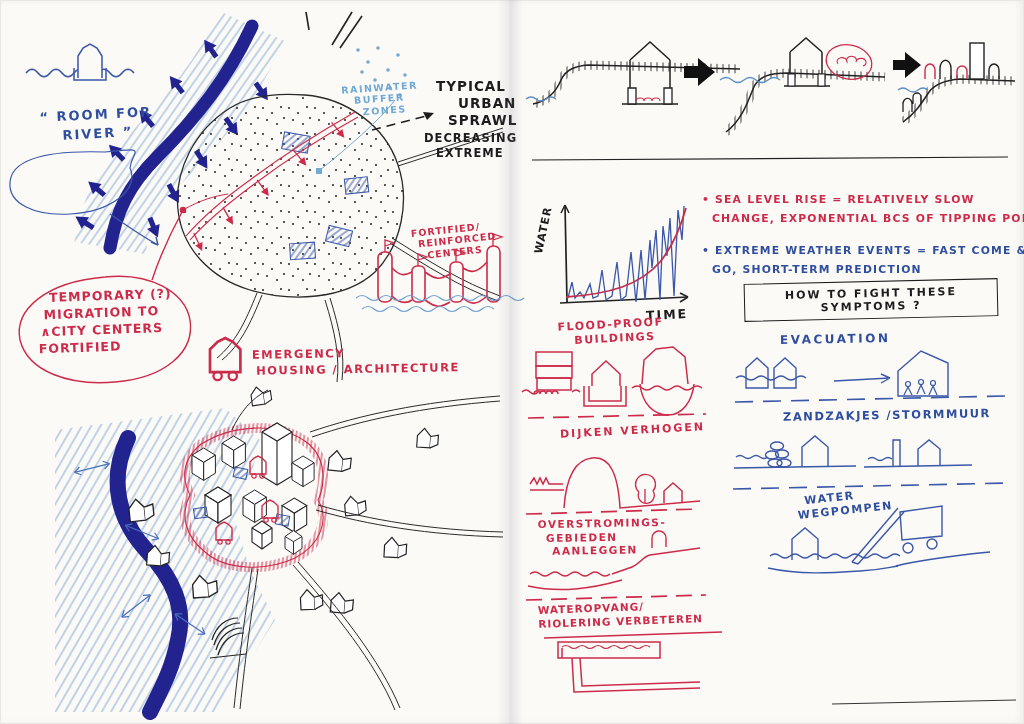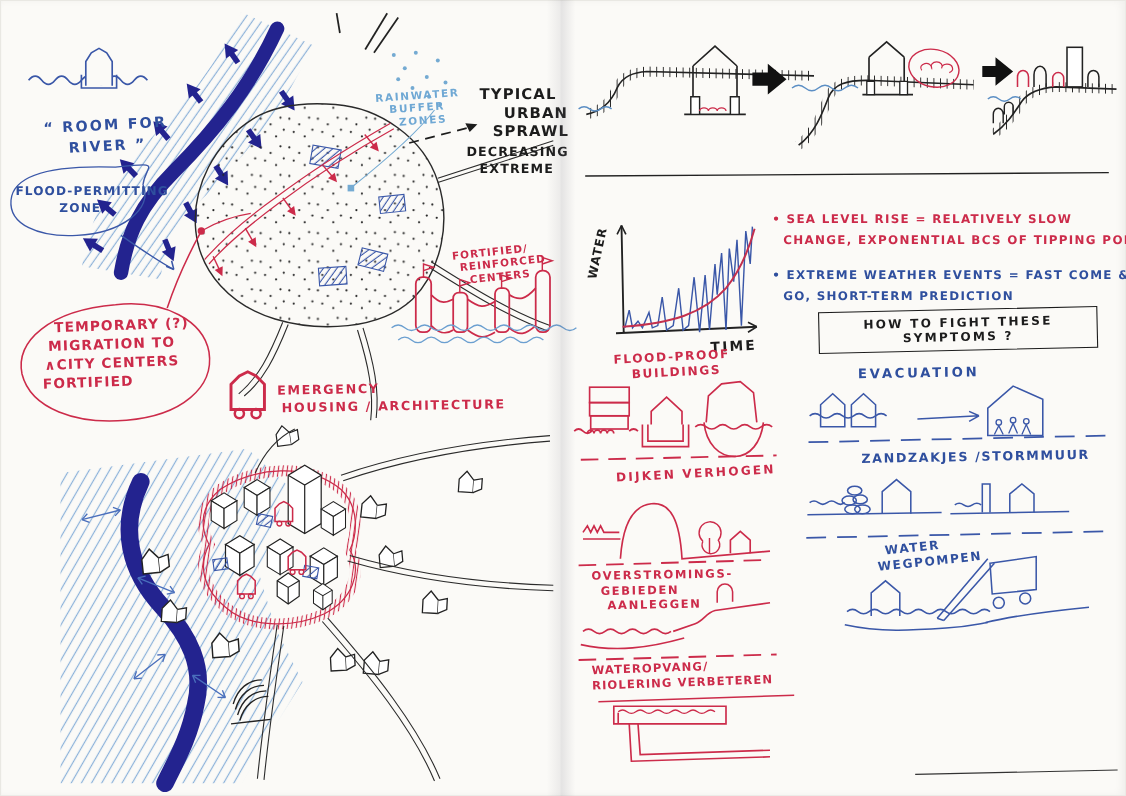--- a/index.html
+++ b/index.html
@@ -356,24 +356,20 @@
   <path d="M768,568 C800,575 830,573 860,571 C880,570 890,567 898,566"></path>
 </g>
 <line x1="832" y1="704" x2="1016" y2="700" stroke="#333" stroke-width="1"></line>
 </svg>
 
 <div class="lbl ink-blue" style="left:40px;top:106px;font-size:13px;letter-spacing:2px;transform:rotate(-3deg);">
   <div>“ ROOM FOR</div>
   <div style="margin-left:22px">RIVER ”</div>
 </div>
 
-<div class="lbl ink-blue" style="left:14px;top:166px;width:118px;text-align:center;font-size:11px;letter-spacing:1px;">
-  <div>FLOOD-PERMITTING</div>
-  <div>ZONE</div>
-</div>
 
 <div class="lbl ink-lblue" style="left:342px;top:82px;font-size:9.5px;letter-spacing:1.5px;line-height:1.2;transform:rotate(-4deg);">
   <div>RAINWATER</div>
   <div style="margin-left:12px">BUFFER</div>
   <div style="margin-left:20px">ZONES</div>
 </div>
 
 <div class="lbl ink-black" style="left:436px;top:78px;font-size:13.5px;letter-spacing:1px;line-height:1.25;">
   <div>TYPICAL</div>
   <div style="margin-left:22px">URBAN</div>

